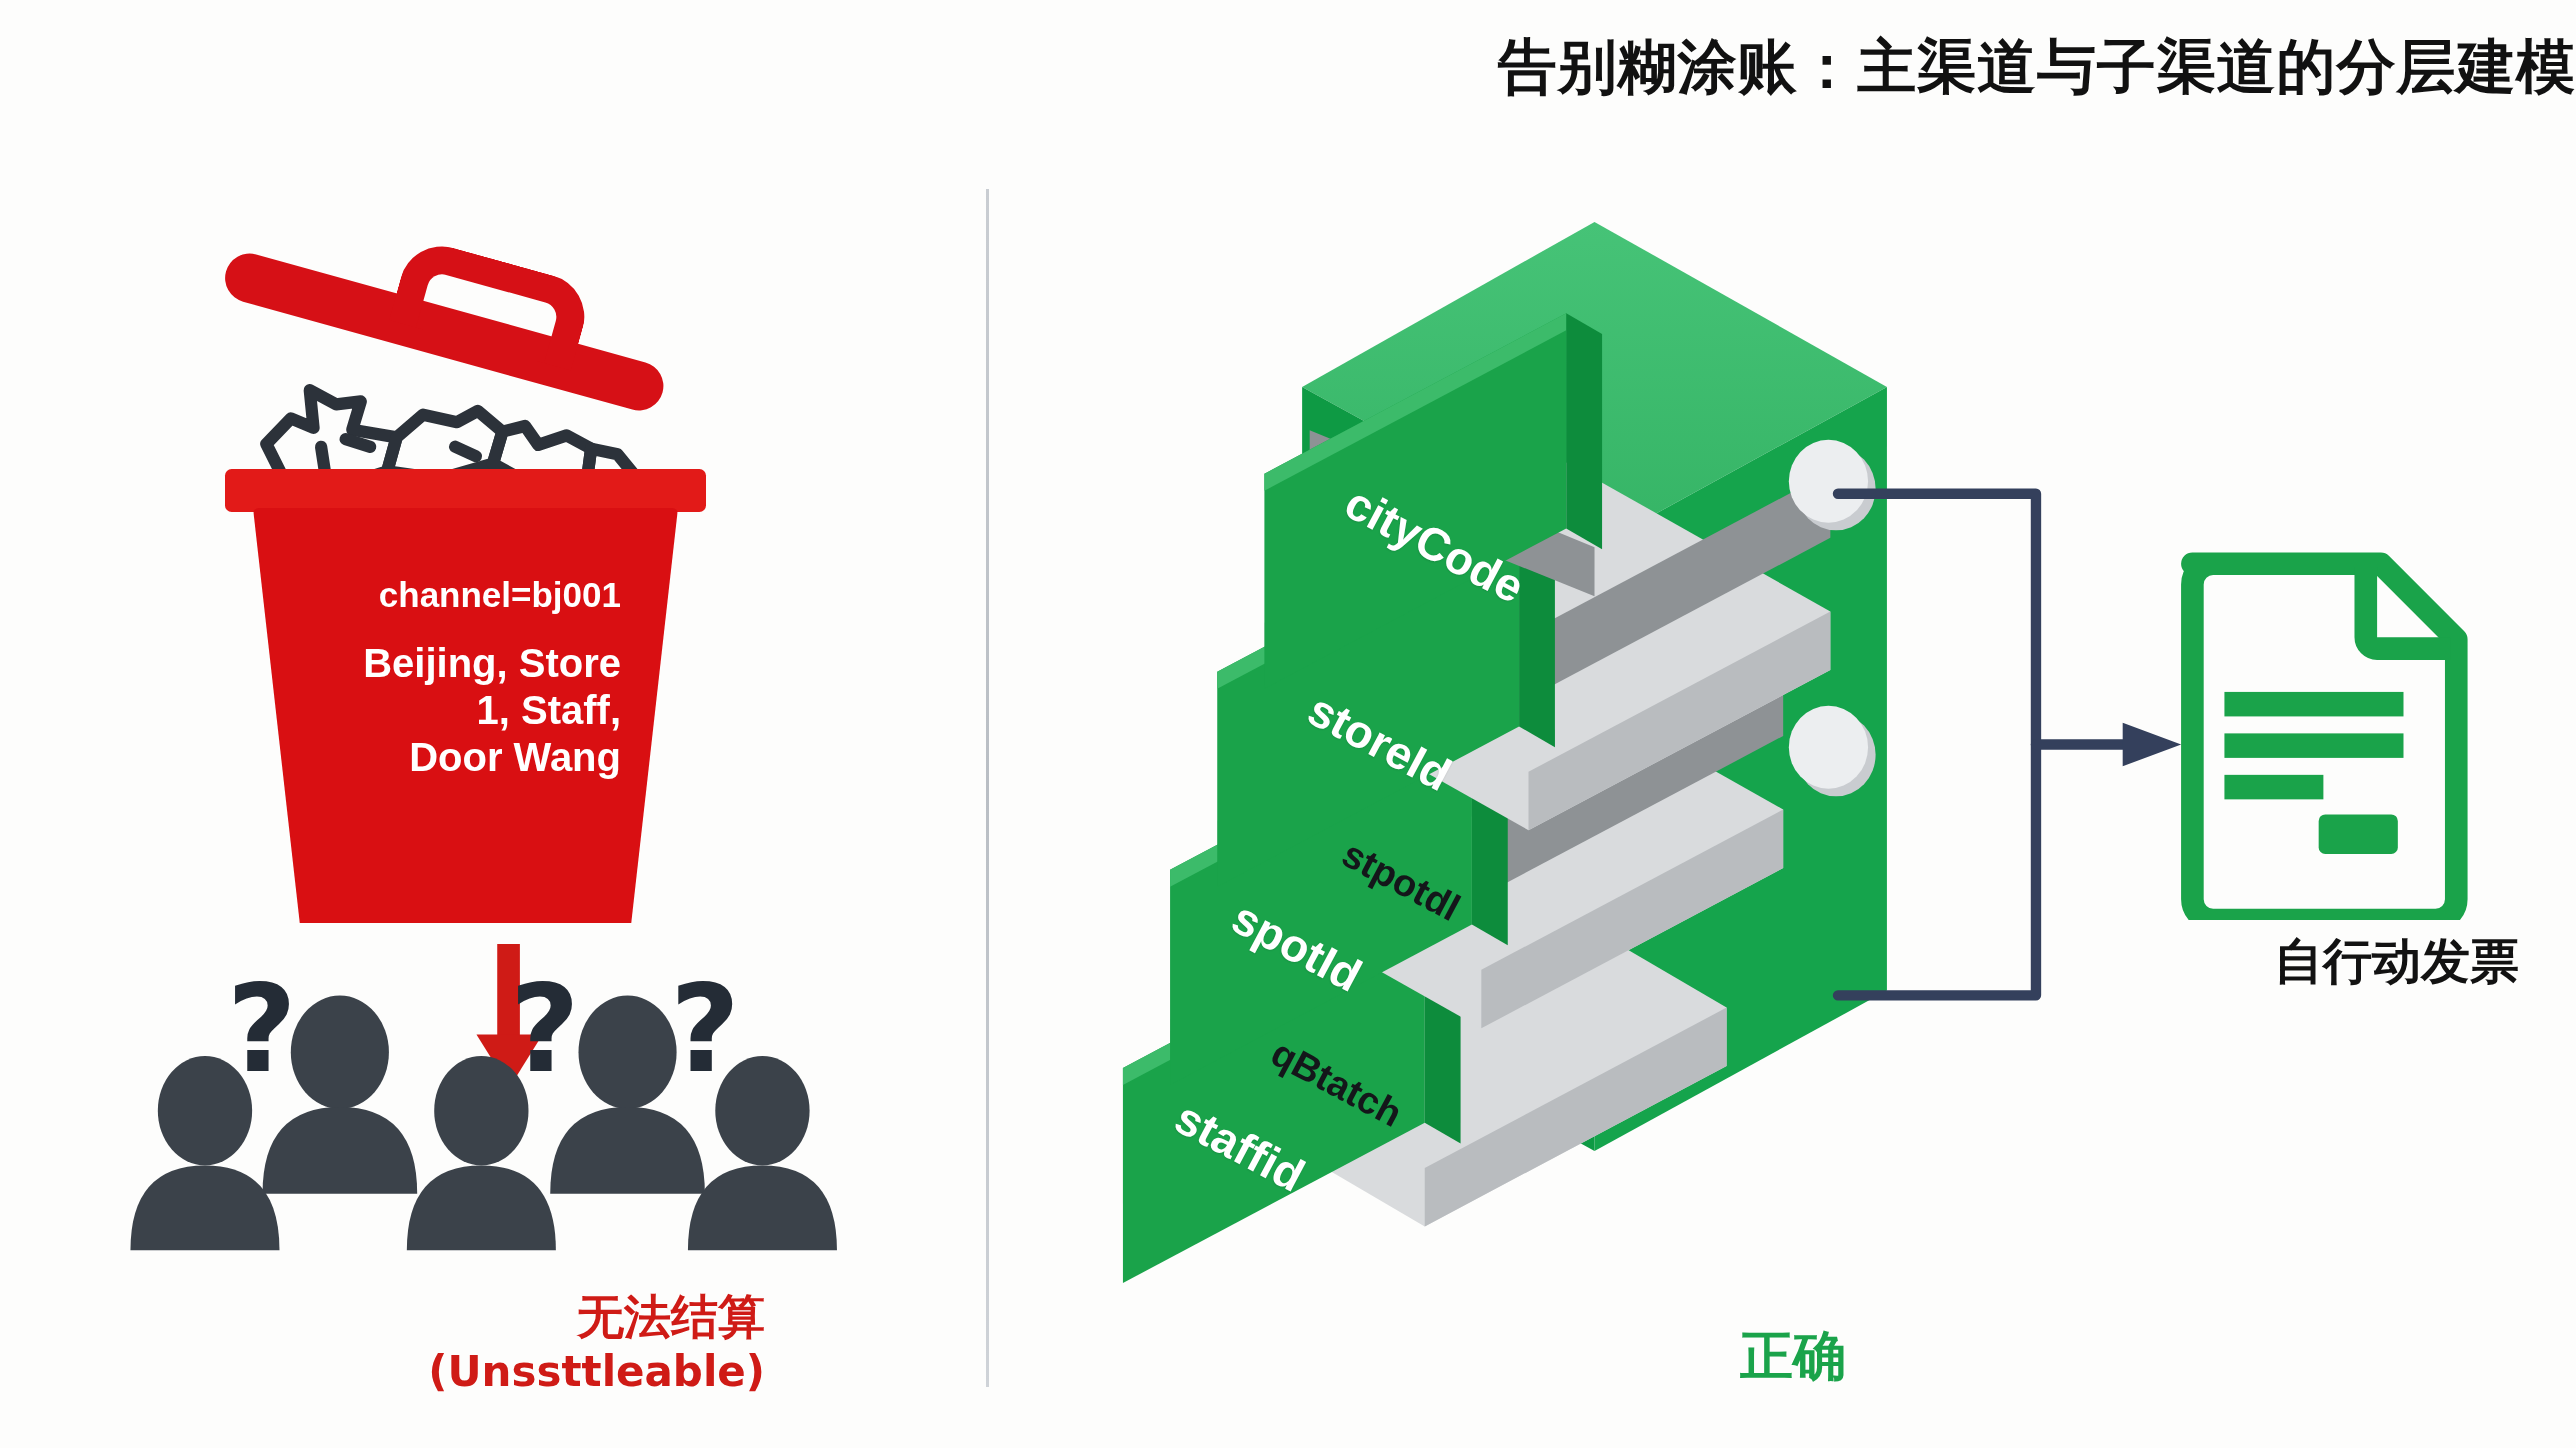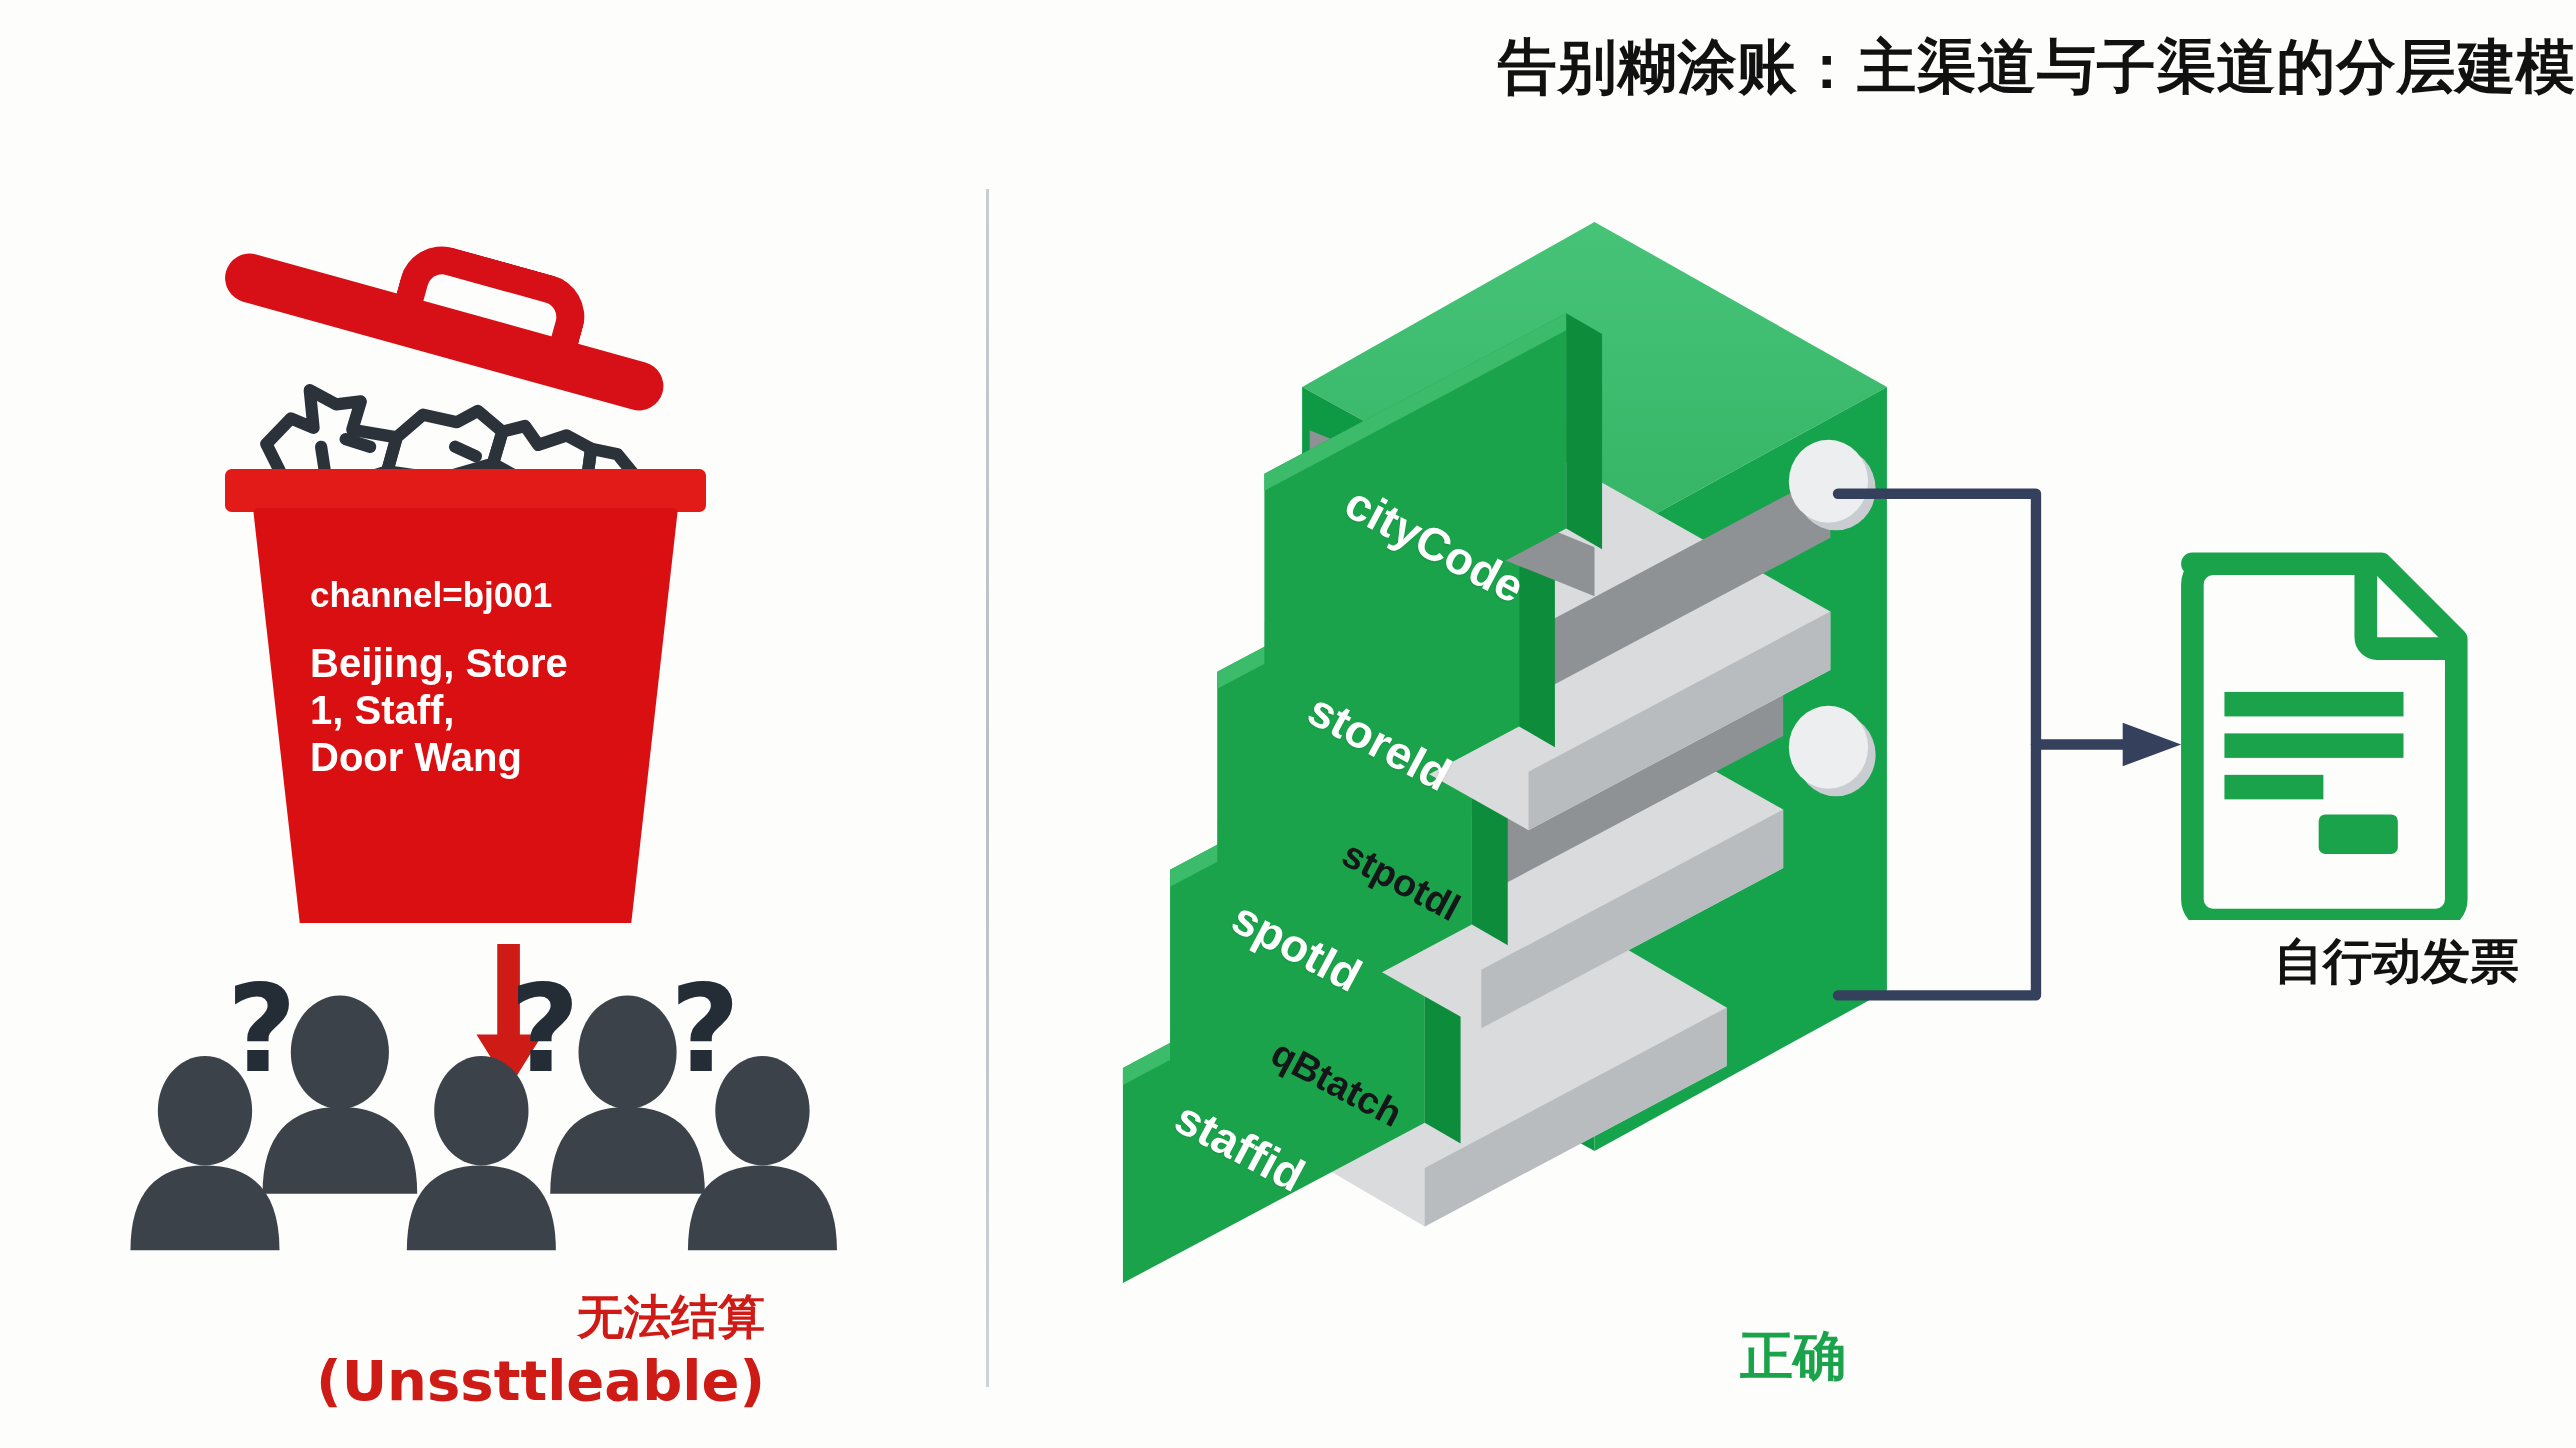--- a/index.html
+++ b/index.html
@@ -51,21 +51,21 @@
   }
   .body {
     position: absolute; left: 36px; top: 291px;
     width: 425px; height: 415px;
     background: #d90f12;
     border-radius: 5.7px 5.7px 43px 43px;
     clip-path: polygon(0 0, 100% 0, 89% 100%, 11% 100%);
   }
   .trash-text {
     position: absolute; left: 57px; top: 66px; width: 311px;
-    text-align: left; color: #ffffff;
+    text-align: right; color: #ffffff;
     font-weight: 700; line-height: 1.18;
   }
   .trash-line-0 { font-size: 35px; margin-bottom: 24.5px; }
   .trash-line-n { font-size: 40px; }
 
   
   .papers { position: absolute; left: 38px; top: 156px; }
 
   
   .red-arrow { position: absolute; left: 467px; top: 944px; }
@@ -73,21 +73,21 @@
   
   .people { position: absolute; left: 104px; top: 939px; }
 
   
   .cap-left {
     position: absolute; left: 104px; top: 1291px; width: 661px;
     text-align: right; color: #cf1b16; font-weight: 700;
     font-family: "DejaVu Sans", "Liberation Sans", sans-serif;
   }
   .cap-left .zh { font-size: 47px; line-height: 1.12; }
-  .cap-left .en { font-size: 56px; line-height: 1.2; margin-top: 3.8px; }
+  .cap-left .en { font-size: 42px; line-height: 1.2; margin-top: 3.8px; }
 
   
   .cabinet { position: absolute; left: 1066px; top: 170px; }
 
   .drawer-label {
     position: absolute;
     color: #ffffff; font-weight: 700; font-size: 46px;
     white-space: nowrap;
     transform-origin: 0 50%;
     text-shadow: 0 0.9px 1.9px rgba(0,0,0,.12);

